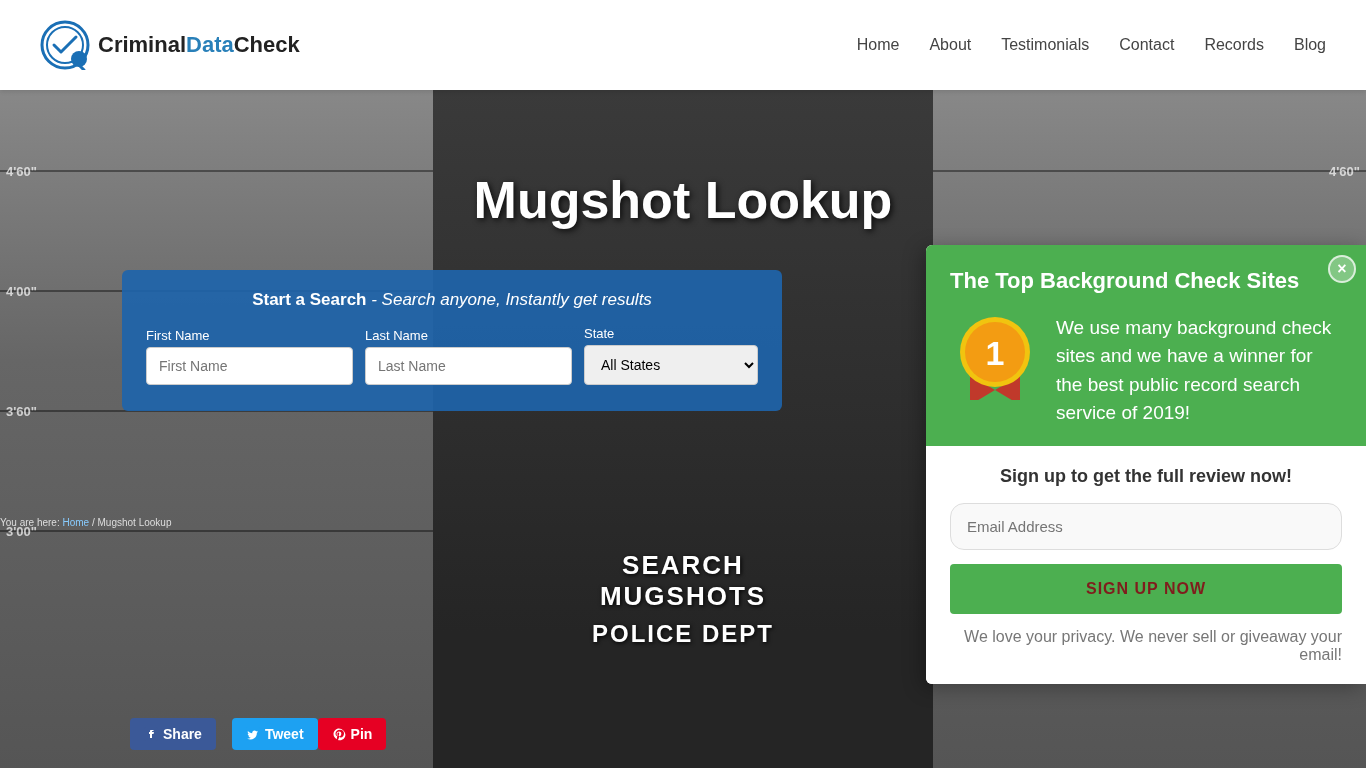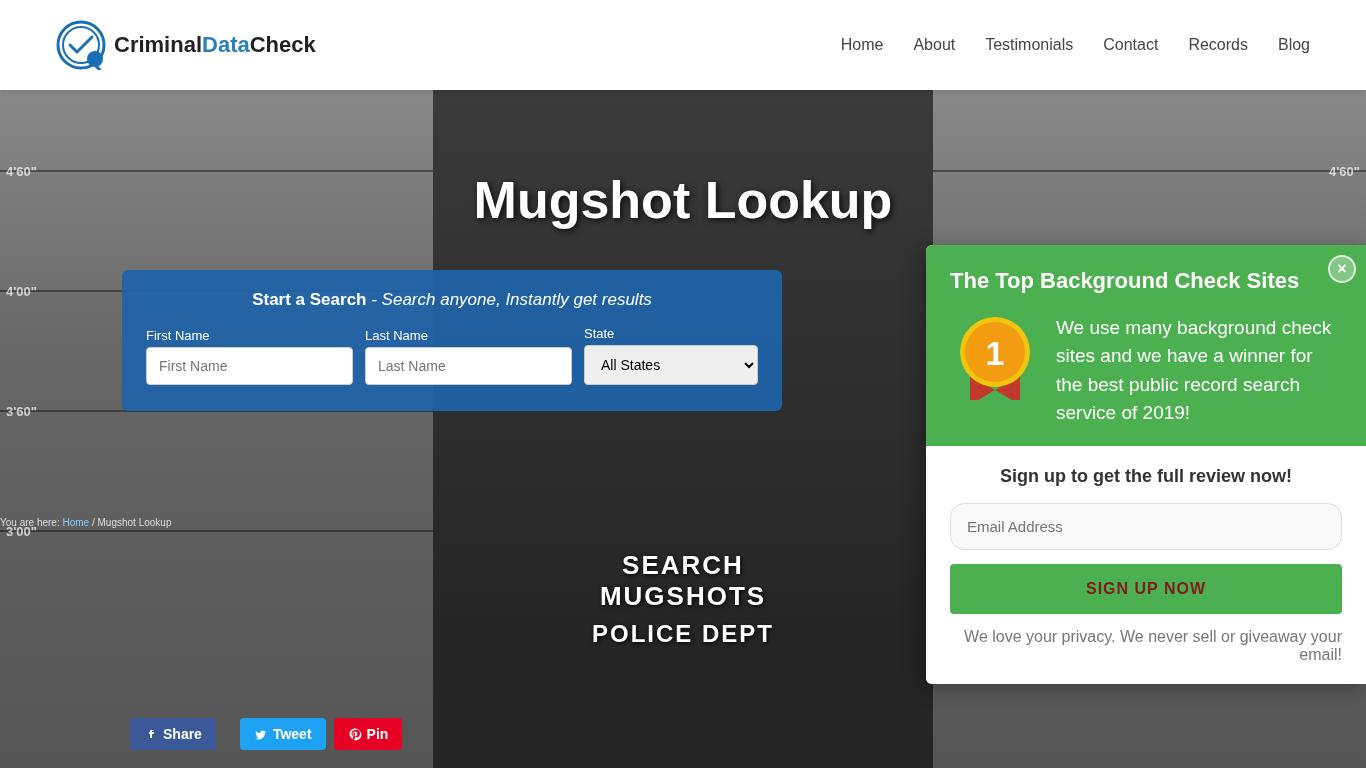--- a/index.html
+++ b/index.html
@@ -5,21 +5,21 @@
     * { margin: 0; padding: 0; box-sizing: border-box; }
     body { font-family: Arial, sans-serif; width: 1366px; height: 768px; overflow: hidden; position: relative; }
 
     
     .header {
       background: #fff;
       height: 90px;
       display: flex;
       align-items: center;
       justify-content: space-between;
-      padding: 0 56px;
+      padding: 0 40px;
       box-shadow: 0 2px 4px rgba(0,0,0,0.1);
       position: relative;
       z-index: 10;
     }
     .logo-area {
       display: flex;
       align-items: center;
       gap: 8px;
     }
     .logo-icon {
@@ -159,21 +159,20 @@
       font-size: 10px;
     }
     .breadcrumb-area a { color: #88ccff; text-decoration: none; }
 
     
     .social-share {
       position: absolute;
       bottom: 18px;
       left: 130px;
       display: flex;
-      gap: 8px;
       z-index: 5;
     }
     .share-btn {
       display: flex;
       align-items: center;
       gap: 5px;
       padding: 8px 14px;
       border-radius: 4px;
       font-size: 14px;
       font-weight: bold;

